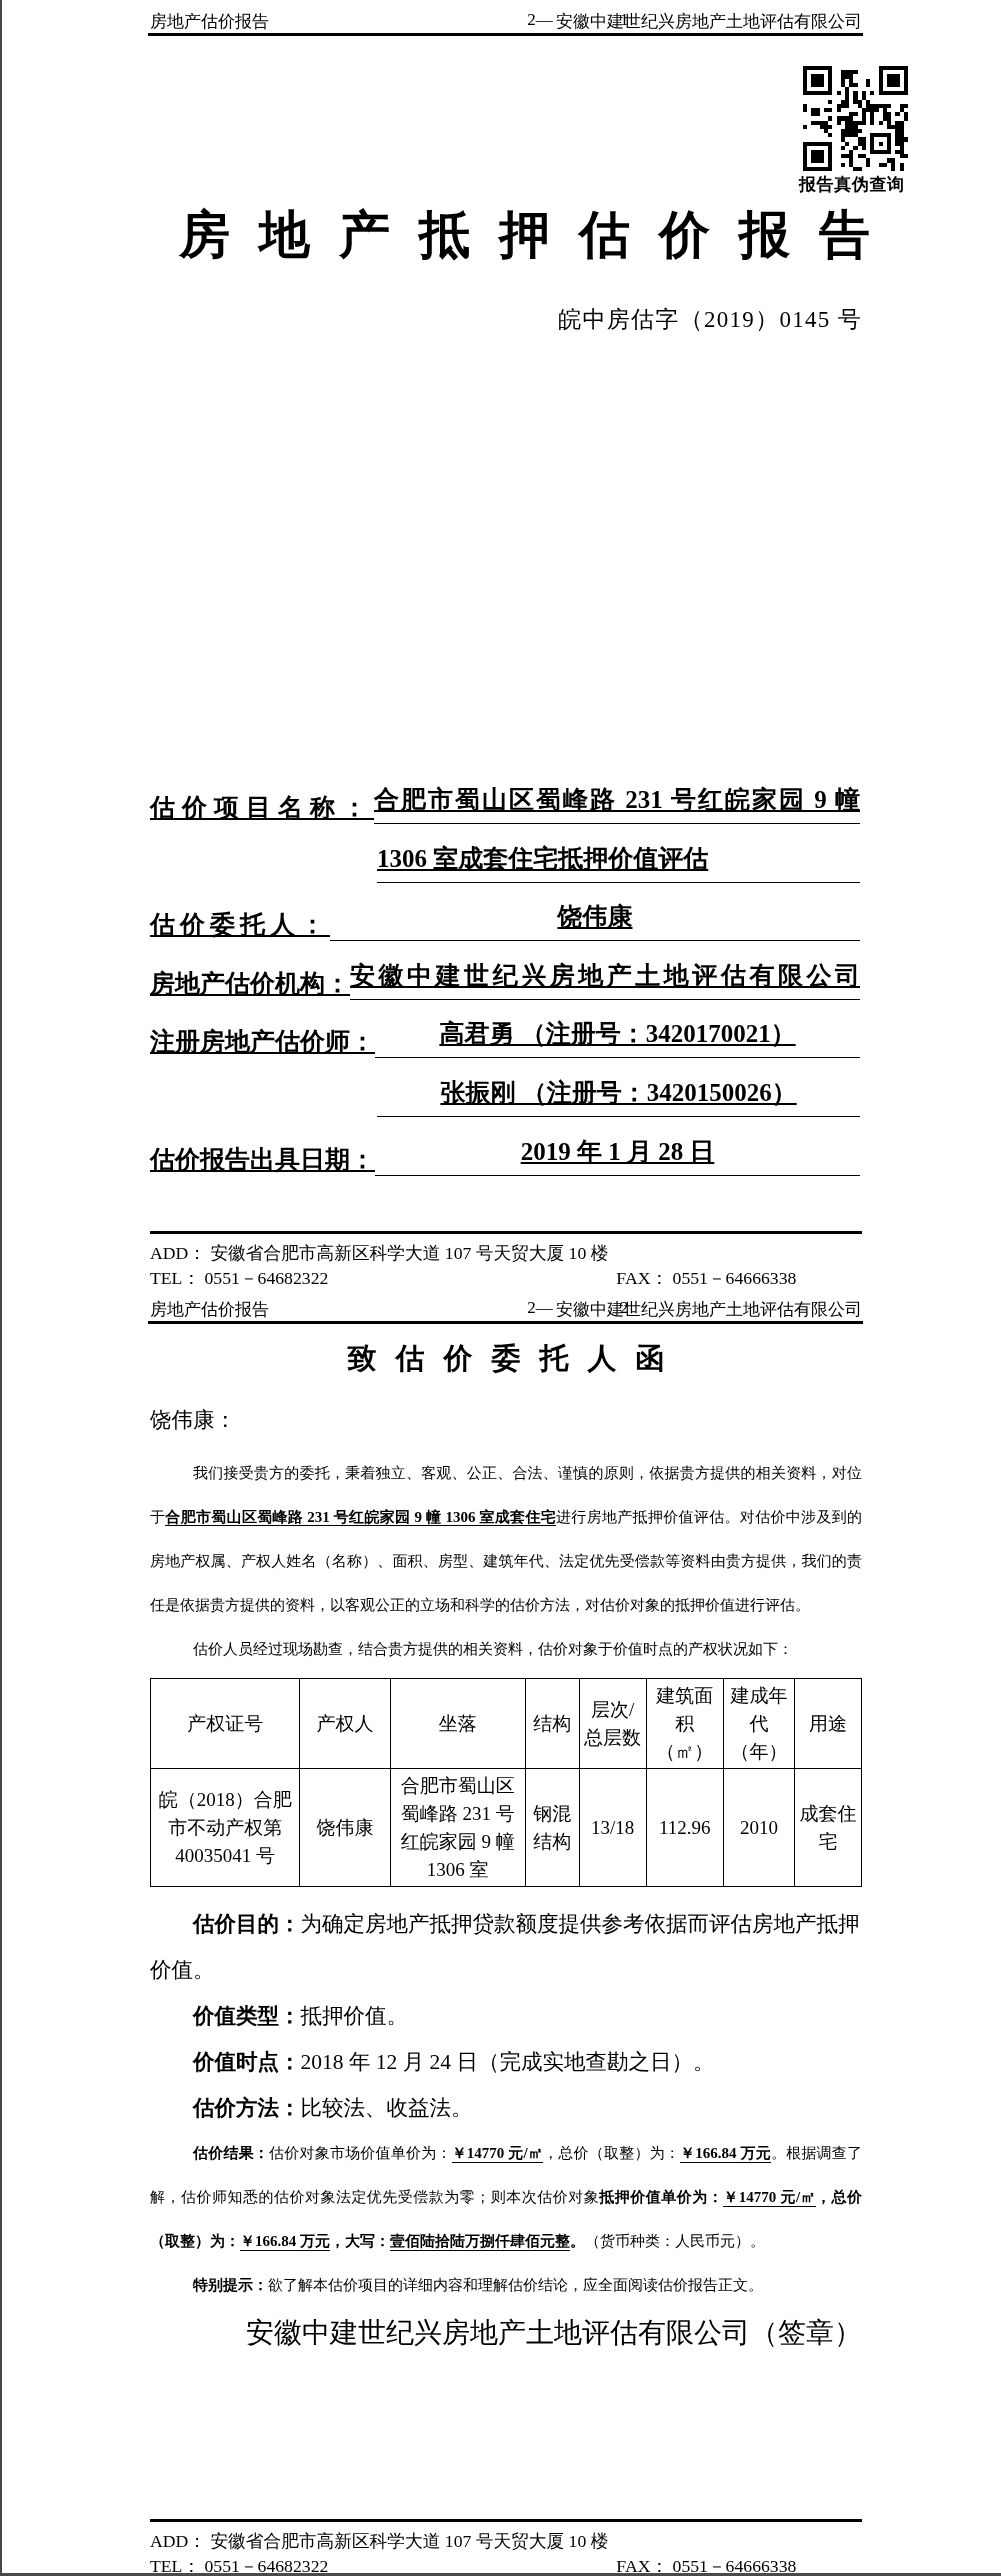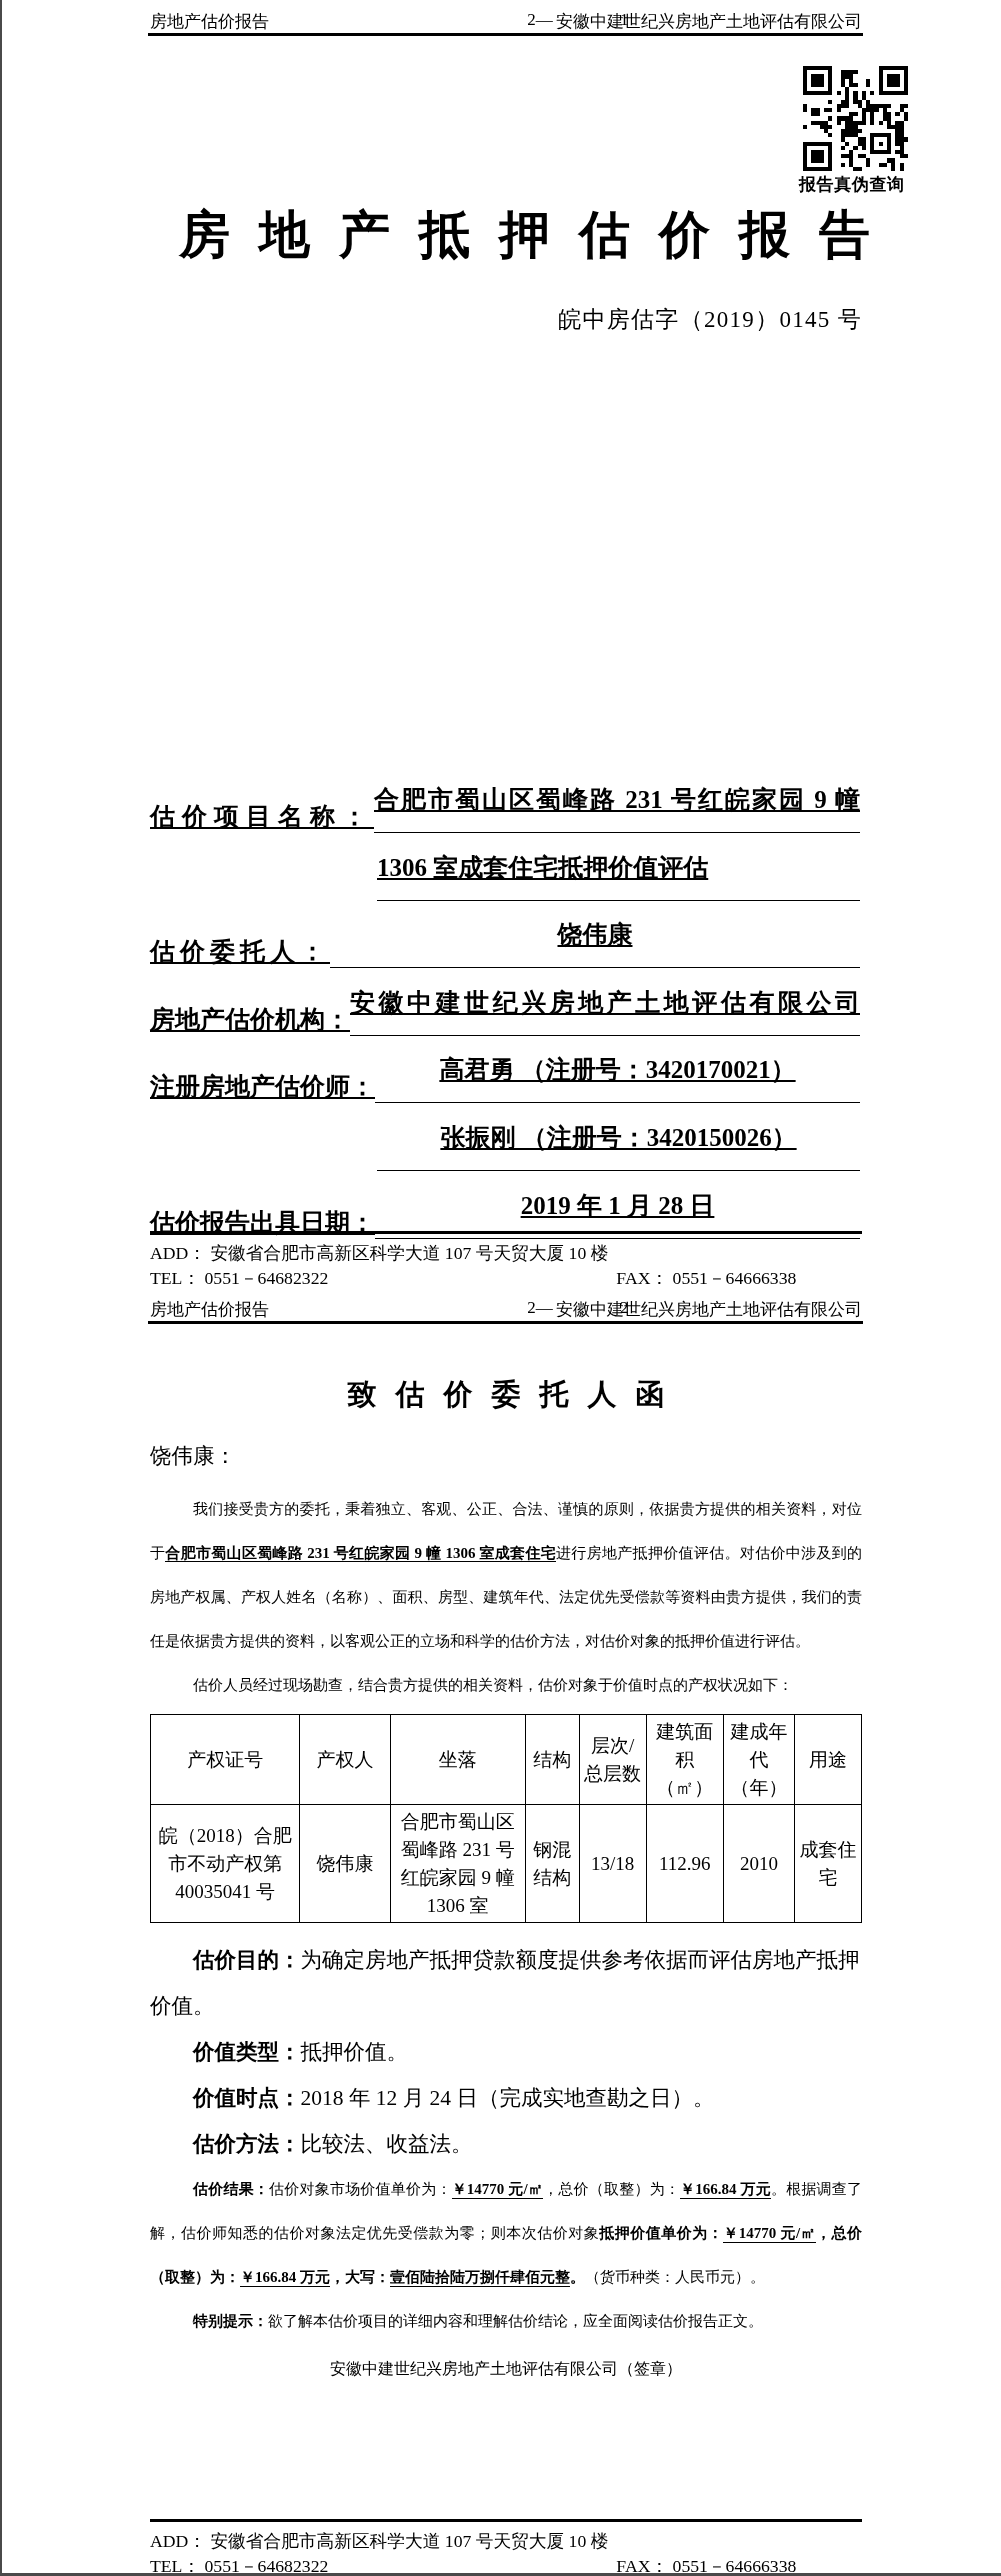--- a/index.html
+++ b/index.html
@@ -34,45 +34,45 @@
                   font-size:51px; font-weight:bold; letter-spacing:29px; text-indent:29px; white-space:nowrap; }
   .report-no { position:absolute; top:304px; left:150px; right:88px; text-align:right;
                font-size:23px; letter-spacing:1.3px; }
 
   .form { position:absolute; top:785px; left:150px; right:90px; font-size:25px; font-weight:bold; }
   .frow { display:flex; align-items:flex-end; margin-bottom:19.6px;text-decoration:underline; }
   .flabel { white-space:nowrap; line-height:33px; }
   .ls1 { letter-spacing:7px; }
   .ls2 { letter-spacing:5px; }
   .fspacer { width:227px; flex:0 0 227px; }
-  .fval { flex:1; border-bottom:1.9px solid #000; padding-bottom:17px; line-height:30px; min-height:35px; }
+  .fval { flex:1; border-bottom:1.9px solid #000; padding-bottom:8px; line-height:30px; min-height:35px; }
   .v-fill { text-align:justify; text-align-last:justify; }
   .v-left { text-align:left; }
   .v-center { text-align:center; }
 
   
-  .p2-body { position:absolute; top:51px; left:150px; right:88px;margin-top:36px; }
+  .p2-body { position:absolute; top:51px; left:150px; right:88px; }
   .letter-title { text-align:center; font-size:29px; font-weight:bold; letter-spacing:19px; text-indent:19px; margin-bottom:19px; white-space:nowrap; }
   .salutation { font-size:21.5px; line-height:44px; }
   .para { font-size:15px; line-height:44px; text-align:justify; text-indent:43px; }
   .para.p1 { margin-top:8.8px; }
   .bu { font-weight:bold; border-bottom:1.9px solid #000; padding-bottom:0.6px; }
   .b { font-weight:bold; }
 
   table.ptable { width:100%; margin-top:7.6px; border-collapse:collapse; table-layout:fixed; font-size:19px; }
   .ptable th, .ptable td { border:1.3px solid #000; text-align:center; vertical-align:middle;
                            font-weight:normal; padding:2.5px 3.8px; line-height:28px; }
   .ptable thead tr { height:61px; }
   .ptable tbody tr { height:88px; }
 
   .items { margin-top:14px; }
   .item { font-size:21.5px; line-height:46px; text-indent:43px; }
   .result { margin-top:0; }
   .note { }
-  .sig { margin-top:3.8px; font-size:16px; line-height:44px; text-align:center; }
+  .sig { margin-top:3.8px; font-size:28px; line-height:44px; text-align:right; }
 </style>
 </head>
 <body>
 
 <div class="sheet">
 
   <div class="page page1">
 
     <div class="phead">
       <span class="h-left">房地产估价报告</span>

